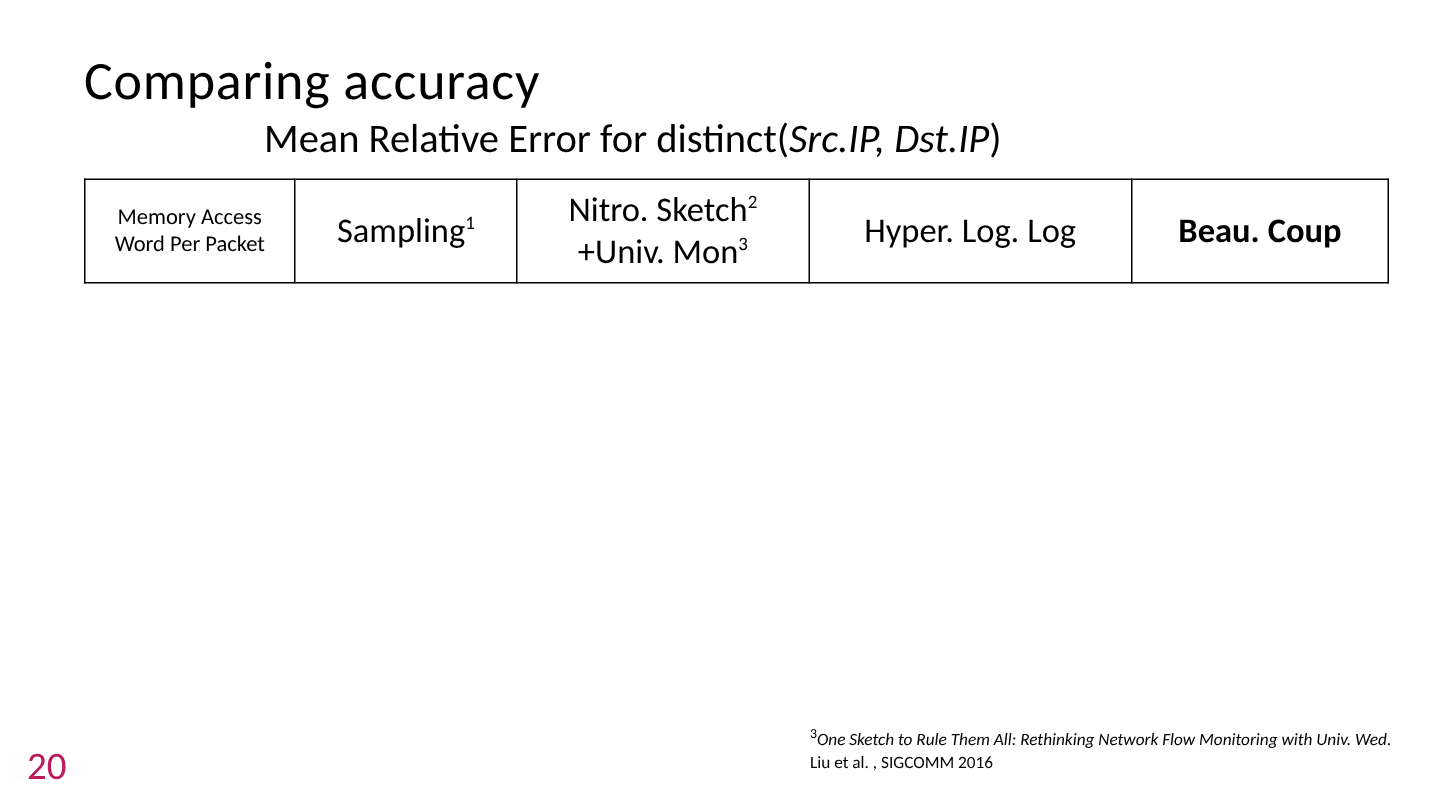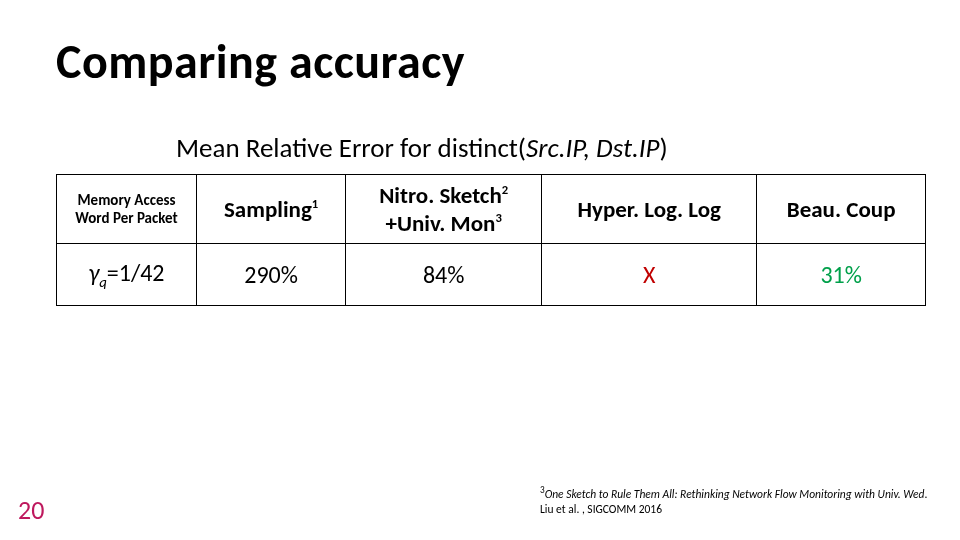--- a/index.html
+++ b/index.html
@@ -1,23 +1,23 @@
 <!DOCTYPE html>
 <html><head>
 <meta charset="utf-8">
 <style>
   * { box-sizing: border-box; margin: 0; padding: 0; }
   html, body { width: 960px; height: 540px; font-family: Calibri, "Segoe UI", Arial, sans-serif; background: #fff; color: #000; }
   .slide { position: relative; width: 960px; height: 540px; padding: 32px 56px 0 56px; }
-  .title { font-size: 48px; font-weight: 700; letter-spacing: 0.5px; margin-bottom: 40px; }
+  .title { font-size: 36px; font-weight: 400; letter-spacing: 0.5px; }
   .subtitle { font-size: 27px; font-weight: 400; margin: 0 0 10px 120px; }
   .subtitle .param { font-style: italic; }
   table.comp { border-collapse: collapse; width: 870px; margin: 0 auto; }
   table.comp th, table.comp td { border: 1.5px solid #000; text-align: center; vertical-align: middle; }
-  table.comp th { font-weight: 700; font-size: 23px; padding: 6px 8px; }
+  table.comp th { font-weight: 400; font-size: 23px; padding: 6px 8px; }
   table.comp th.rowhdr { font-size: 15px; line-height: 1.2; padding: 10px 4px; width: 140px; }
   table.comp th .sup { font-size: 0.55em; vertical-align: super; }
   table.comp td { font-size: 24px; padding: 14px 8px; }
   td.rowlabel { font-size: 24px; padding: 8px 6px; }
   td.rowlabel .gamma { font-style: italic; }
   td.rowlabel .q { font-style: italic; font-size: 0.62em; vertical-align: sub; }
   td.red { color: #c00000; }
   td.green { color: #00a04a; }
   .footnotes { position: absolute; right: 20px; bottom: 24px; width: 400px; font-size: 11.5px; line-height: 1.25; color: #000; }
   .footnotes .fn sup { font-size: 0.8em; }
@@ -47,29 +47,20 @@
         </th>
         <th>
           <span>Nitro. Sketch</span><span class="sup">2</span><br>
           <span>+Univ. Mon</span><span class="sup">3</span>
         </th>
         <th>Hyper. Log. Log</th>
         <th><b>Beau. Coup</b></th>
       </tr>
     </thead>
     <tbody>
-      <tr>
-        <td class="rowlabel">
-          <span class="gamma">γ</span><span class="q">q</span><span>=1/42</span>
-        </td>
-        <td>290%</td>
-        <td>84%</td>
-        <td class="red">X</td>
-        <td class="green">31%</td>
-      </tr>
     </tbody>
   </table>
 
   <div class="footnotes">
     <div class="fn">
       <sup>3</sup><span class="fi">One Sketch to Rule Them All: Rethinking Network Flow Monitoring with Univ. Wed</span><span>.  Liu  et  al. ,  SIGCOMM  2016</span>
     </div>
   </div>
 
   <div class="pagenum">20</div>

